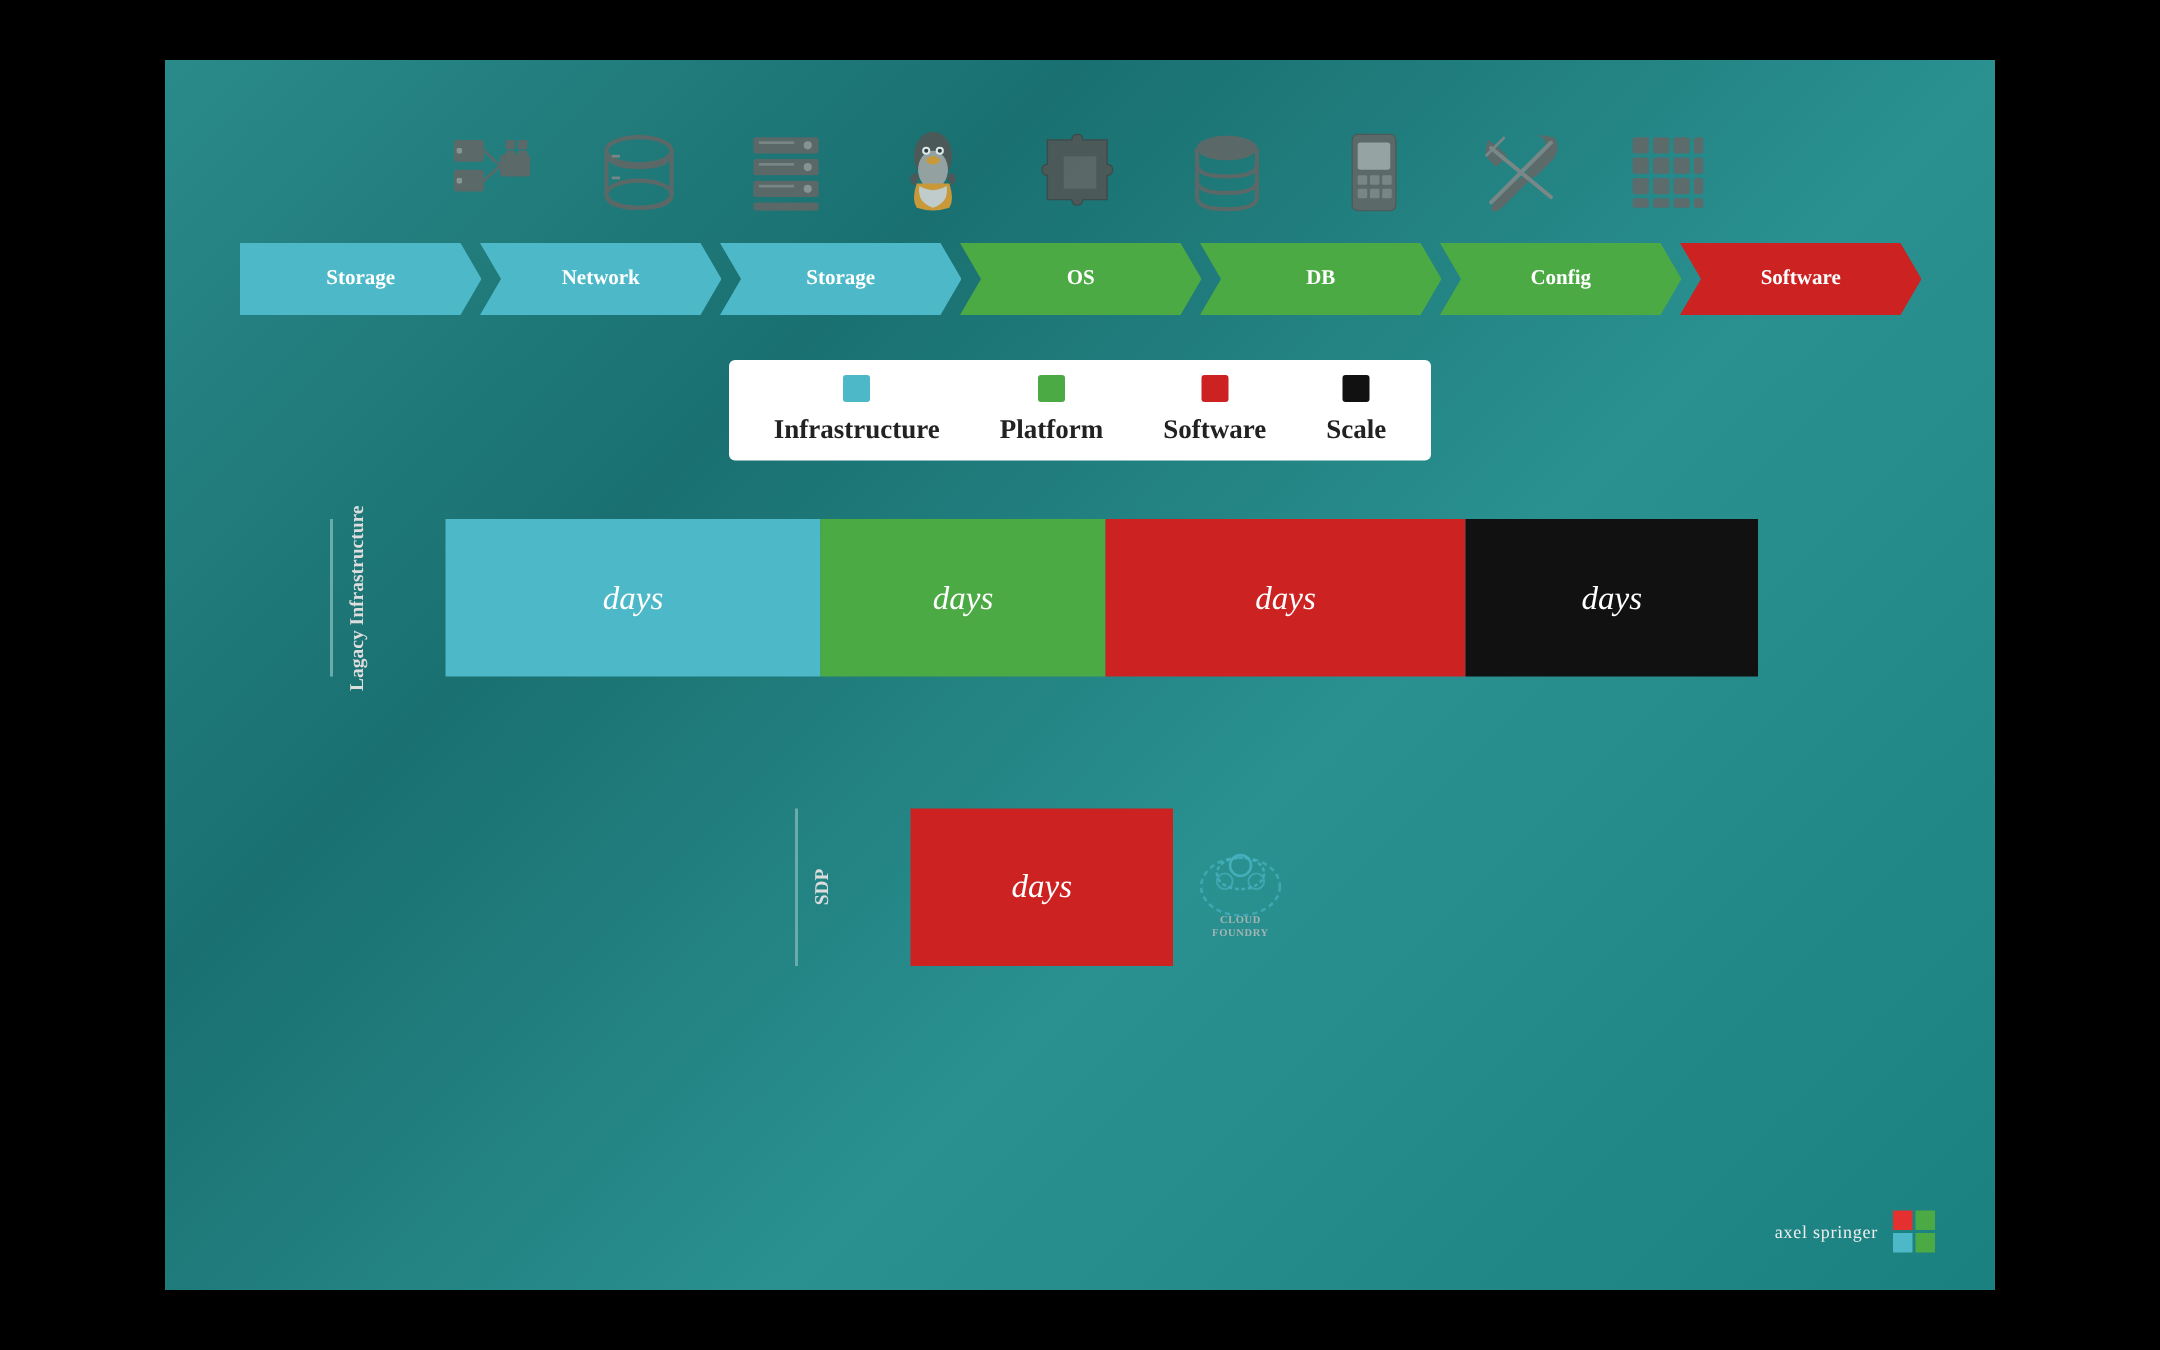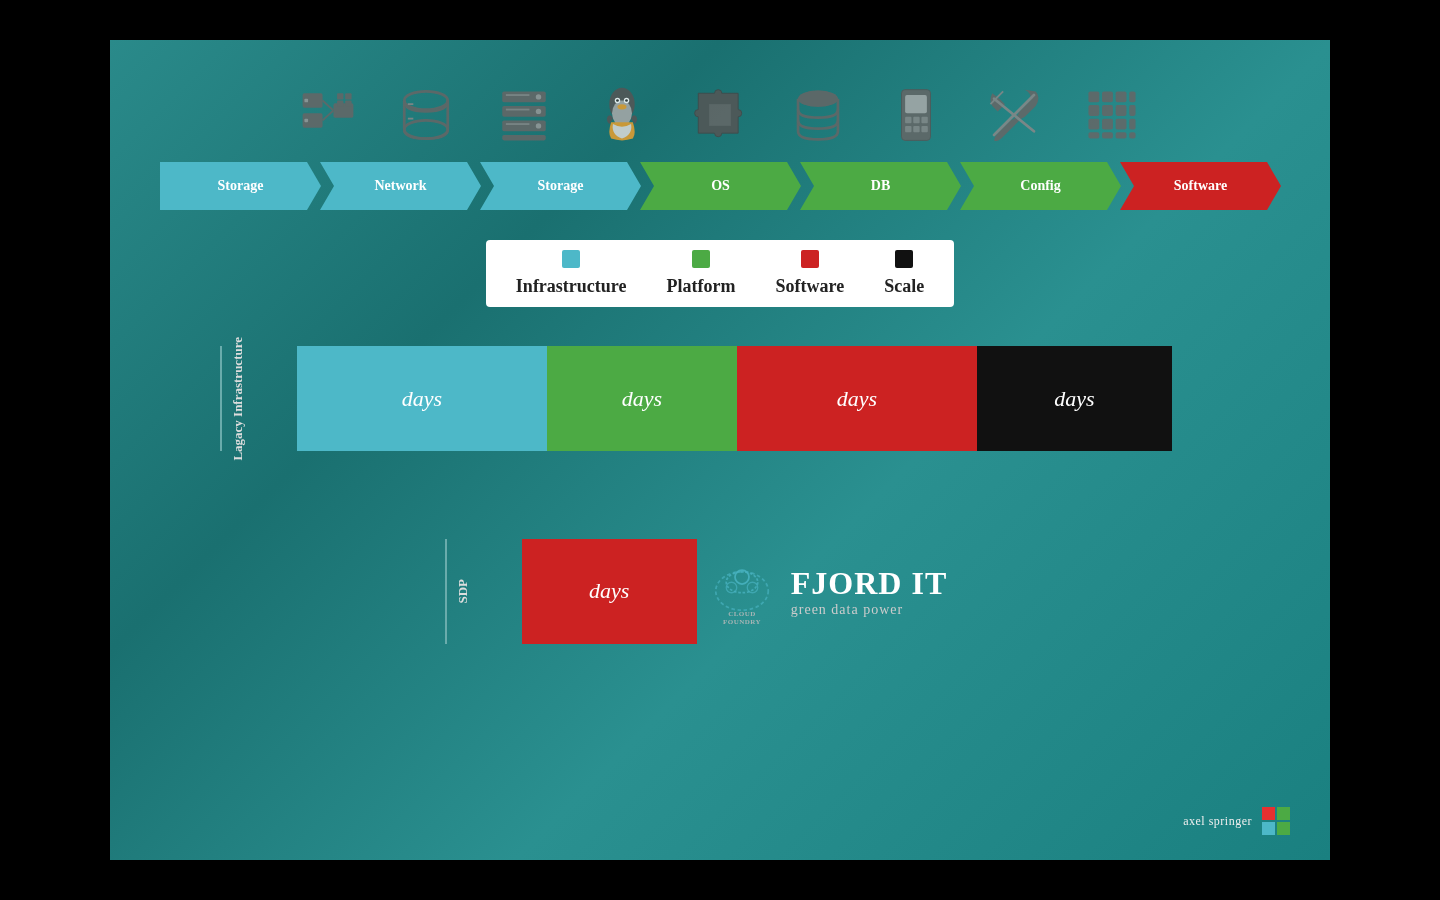--- a/index.html
+++ b/index.html
@@ -400,24 +400,20 @@
             <svg viewBox="0 0 80 80" fill="none">
               <ellipse cx="40" cy="40" rx="30" ry="22" fill="none" stroke="#4db8c8" stroke-width="2" stroke-dasharray="4,3" opacity="0.7"></ellipse>
               <ellipse cx="40" cy="30" rx="18" ry="12" fill="none" stroke="#4db8c8" stroke-width="2" stroke-dasharray="3,2" opacity="0.8"></ellipse>
               <circle cx="40" cy="24" r="8" fill="none" stroke="#4db8c8" stroke-width="2" opacity="0.9"></circle>
               <circle cx="28" cy="36" r="6" fill="none" stroke="#4db8c8" stroke-width="1.5" opacity="0.7"></circle>
               <circle cx="52" cy="36" r="6" fill="none" stroke="#4db8c8" stroke-width="1.5" opacity="0.7"></circle>
               <text x="40" y="68" text-anchor="middle" font-size="8" fill="#bbb" font-weight="600" letter-spacing="0.5">CLOUD</text>
               <text x="40" y="78" text-anchor="middle" font-size="8" fill="#bbb" font-weight="600" letter-spacing="0.5">FOUNDRY</text>
             </svg>
           </div>
-          <div class="fjord-text">
-            <span class="fjord-title">FJORD IT</span>
-            <span class="fjord-subtitle">green data power</span>
-          </div>
         </div>
       </div>
 
     </div>
   </div>
 
   <div class="axel-springer">
     <span class="axel-text">axel springer</span>
     <div class="axel-logo">
       <div class="axel-logo-cell"></div>

